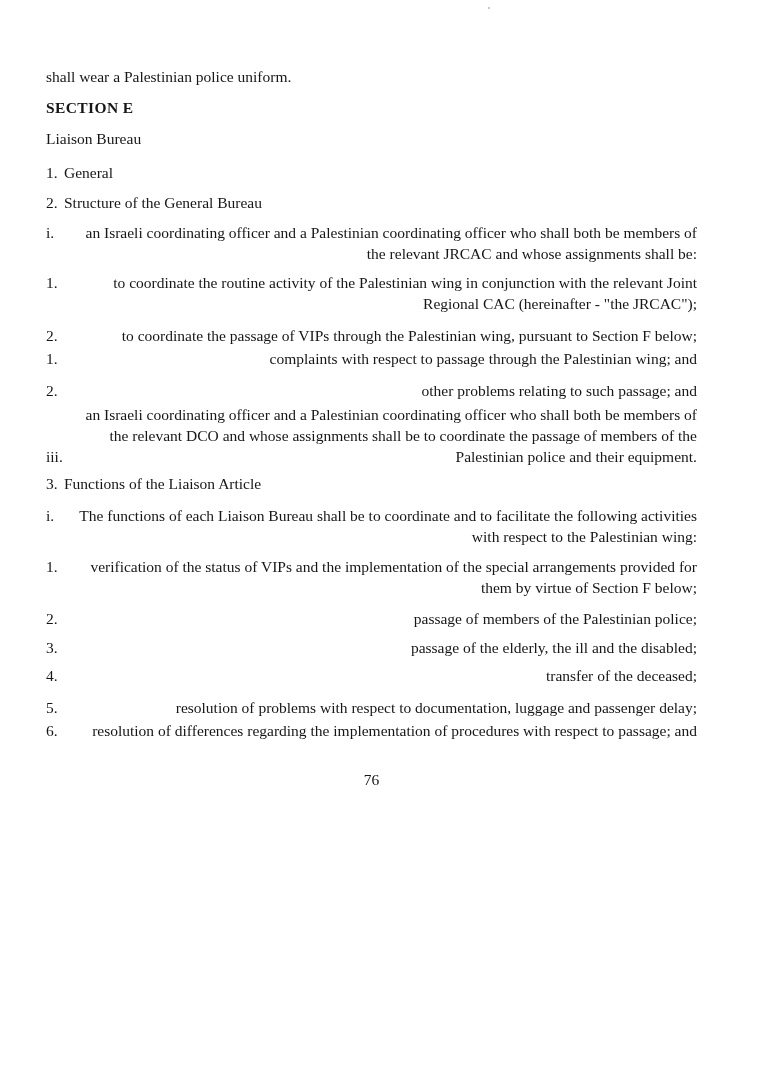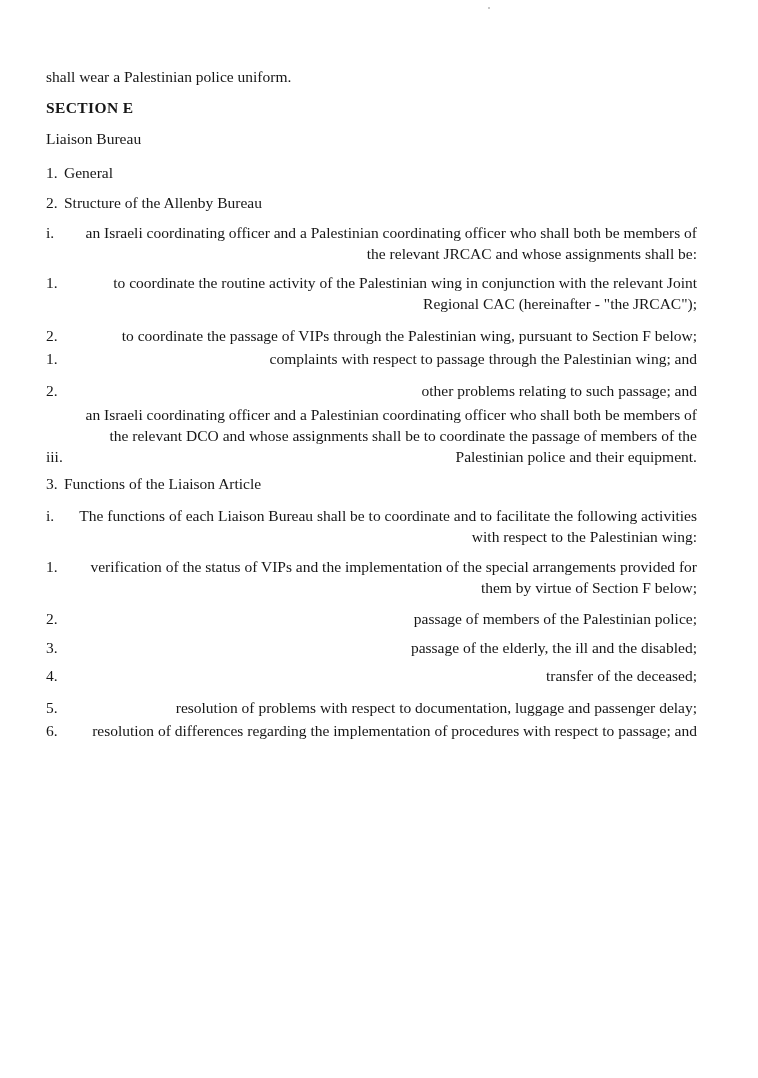--- a/index.html
+++ b/index.html
@@ -92,21 +92,21 @@
 
     <p class="sec-title mb13">Liaison Bureau</p>
 
     <div class="row lvl1 mb9">
       <span class="marker">1.</span>
       <div class="content">General</div>
     </div>
 
     <div class="row lvl1 mb9">
       <span class="marker">2.</span>
-      <div class="content">Structure of the Allenby Bureau</div>
+      <div class="content">Structure of the General Bureau</div>
     </div>
 
     <div class="row lvl2">
       <span class="marker">i.</span>
       <div class="content hang just">an Israeli coordinating officer and a Palestinian coordinating officer who shall both be members of the relevant JRCAC and whose assignments shall be:</div>
     </div>
 
     <div class="row lvl3 mb11">
       <span class="marker">1.</span>
       <div class="content hang just">to coordinate the routine activity of the Palestinian wing in conjunction with the relevant Joint Regional CAC (hereinafter - "the JRCAC");</div>
@@ -166,15 +166,16 @@
     <div class="row lvl3 mb2">
       <span class="marker">5.</span>
       <div class="content hang just">resolution of problems with respect to documentation, luggage and passenger delay;</div>
     </div>
 
     <div class="row lvl3 mb2">
       <span class="marker">6.</span>
       <div class="content hang just">resolution of differences regarding the implementation of procedures with respect to passage; and</div>
     </div>
 
+    <div class="page-number">76</div>
 
   </div>
 </div>
 
 </body></html>

